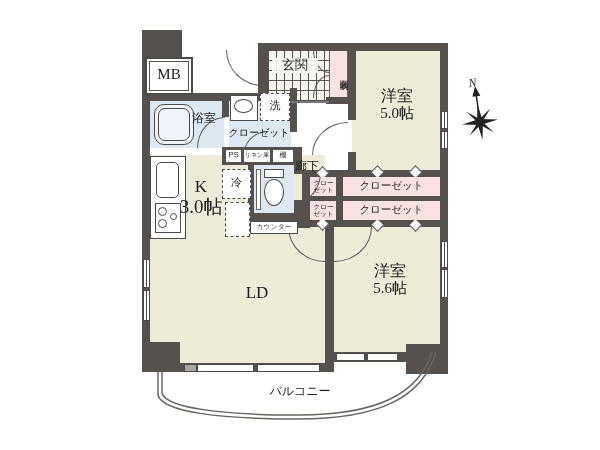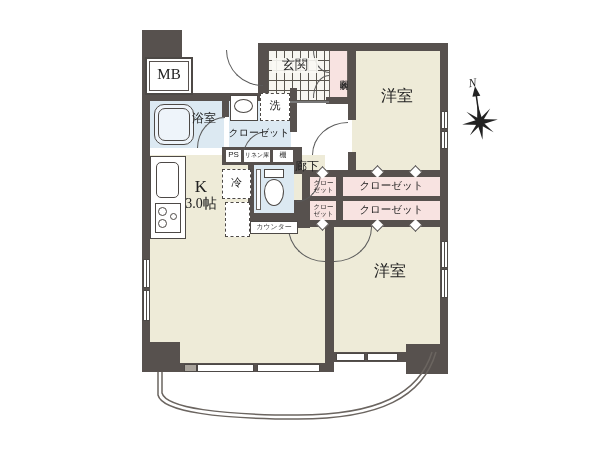--- a/index.html
+++ b/index.html
@@ -140,46 +140,50 @@
   <div class="lbl" style="left:273px;top:151px;width:20px;font-size:7px;font-family:'Liberation Sans',sans-serif;">棚</div>
 
   <div class="lbl" style="left:184px;top:112px;width:40px;font-size:12px;">浴室</div>
   <div class="lbl" style="left:226px;top:127px;width:66px;font-size:10px;">クローゼット</div>
   <div class="lbl" style="left:272px;top:58px;width:46px;font-size:13px;background:rgba(250,249,244,0.9);">玄関</div>
   <div class="lbl vtext" style="left:331px;top:52px;width:16px;height:45px;font-size:8px;">玄関収納</div>
   <div class="lbl" style="left:288px;top:160px;width:38px;font-size:12px;">廊下</div>
 
   <div class="lbl" style="left:362px;top:87px;width:70px;font-size:16px;">
     <div>洋室</div>
+    <div style="font-size:15px;">5.0帖</div>
   </div>
   <div class="lbl" style="left:355px;top:262px;width:70px;font-size:16px;">
     <div>洋室</div>
+    <div style="font-size:15px;">5.6帖</div>
   </div>
   <div class="lbl" style="left:164px;top:177px;width:74px;font-size:17px;">
     <div>K</div>
-    <div style="font-size:14px;">3.0帖</div>
+    <div style="font-size:19px;">3.0帖</div>
   </div>
   <div class="lbl" style="left:217px;top:283px;width:80px;font-size:17px;">
+    <div>LD</div>
   </div>
 
   <div class="lbl" style="left:310px;top:179px;width:27px;font-size:6.5px;">
     <div>クロー</div>
     <div>ゼット</div>
   </div>
   <div class="lbl" style="left:310px;top:203px;width:27px;font-size:6.5px;">
     <div>クロー</div>
     <div>ゼット</div>
   </div>
   <div class="lbl" style="left:343px;top:180px;width:97px;font-size:10.5px;">クローゼット</div>
   <div class="lbl" style="left:343px;top:204px;width:97px;font-size:10.5px;">クローゼット</div>
 
   <svg style="position:absolute;left:140px;top:335px;" width="320" height="100" viewBox="0 0 320 100">
     <path d="M18,37 L18,60 C22,77 80,84 158,84 C240,84 283,62 296,17" fill="none" stroke="#6b6560" stroke-width="1.5"></path>
     <path d="M22,37 L22,58 C26,73 82,80 158,80 C237,80 279,59 292,17" fill="none" stroke="#6b6560" stroke-width="1.5"></path>
   </svg>
+  <div class="lbl" style="left:252px;top:385px;width:96px;font-size:12px;">バルコニー</div>
 
   <svg style="position:absolute;left:450px;top:72px;" width="60" height="78" viewBox="0 0 60 78">
     <g transform="rotate(-8 30 50)">
       <text x="24" y="14" font-size="12" font-style="italic" font-family="Liberation Serif, serif" fill="#222">N</text>
       <line x1="30" y1="18" x2="30" y2="50" stroke="#222" stroke-width="1.5"></line>
       <polygon points="30,14 26,24 34,24" fill="#222"></polygon>
       <polygon points="30,32 33,50 30,68 27,50" fill="#222"></polygon>
       <polygon points="12,50 30,47 48,50 30,53" fill="#222"></polygon>
       <polygon points="18,38 30,47 42,62 30,53" fill="#222"></polygon>
       <polygon points="42,38 30,47 18,62 30,53" fill="#222"></polygon>

